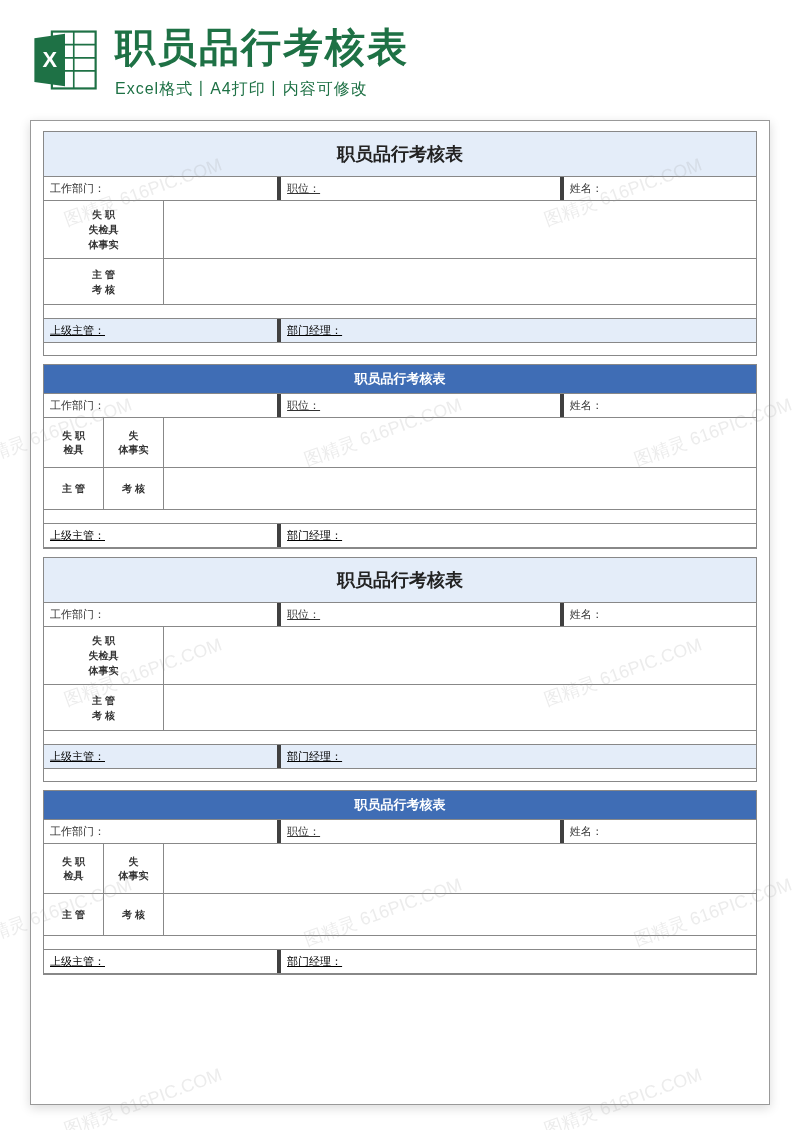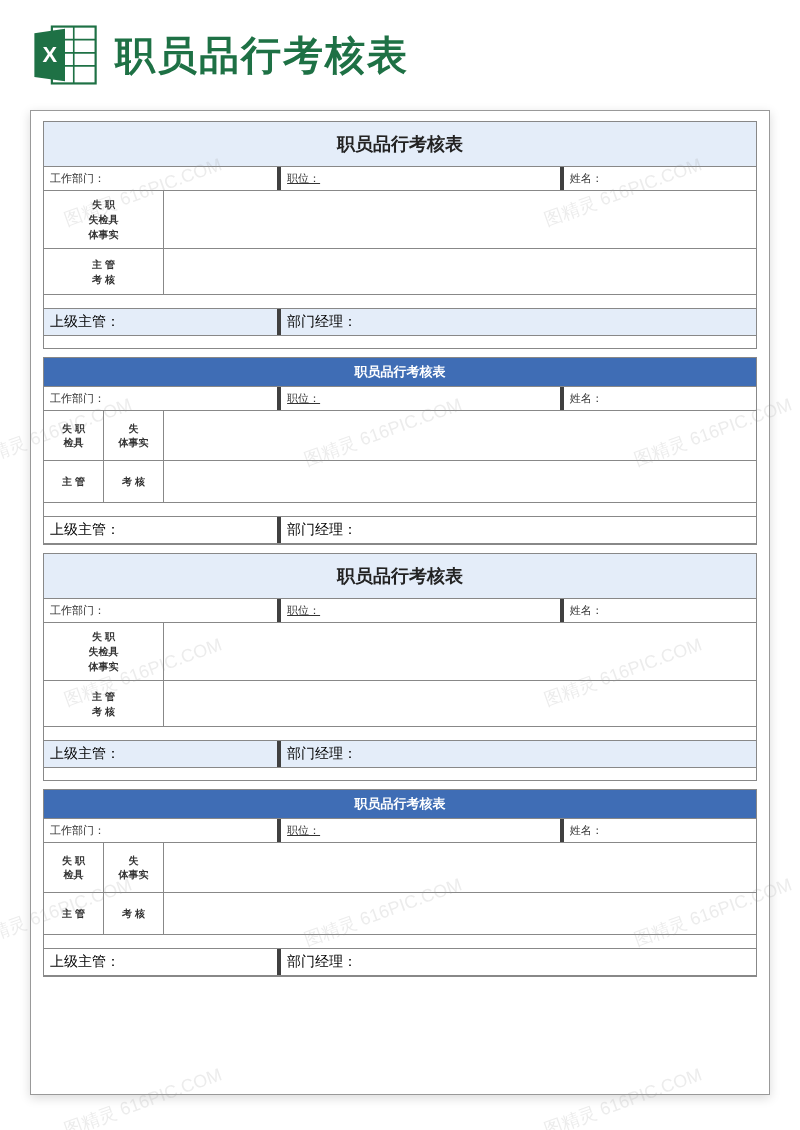--- a/index.html
+++ b/index.html
@@ -122,22 +122,23 @@
     }
     .left-label-split .sub:first-child { border-right: 1px solid #888; }
     .content-area {
       flex: 1;
       padding: 6px;
     }
     .sig-row {
       display: flex;
       border: 1px solid #888;
       border-bottom: none;
-      font-size: 14px;
+      font-size: 11px;
       background: #e4edf9;
+      text-decoration: underline;
     }
     .sig-row .cell:nth-child(1) { width: 33.3%; }
     .sig-row .cell:nth-child(2) { flex: 1; border-right: none; }
     .spacer-row {
       border: 1px solid #888;
       border-bottom: none;
       height: 14px;
       background: #fff;
     }
     .watermark {
@@ -160,20 +161,21 @@
       <line x1="20" y1="18" x2="60" y2="18" stroke="#1e7145" stroke-width="1.5"></line>
       <line x1="20" y1="30" x2="60" y2="30" stroke="#1e7145" stroke-width="1.5"></line>
       <line x1="20" y1="42" x2="60" y2="42" stroke="#1e7145" stroke-width="1.5"></line>
       <line x1="40" y1="6" x2="40" y2="58" stroke="#1e7145" stroke-width="1.5"></line>
       <path d="M4 12 L32 8 L32 56 L4 52 Z" fill="#1e7145"></path>
       <text x="18" y="38" font-size="20" font-weight="bold" fill="#fff" text-anchor="middle" font-family="Arial">X</text>
     </svg>
   </div>
   <div class="header-text">
     <div class="header-title">职员品行考核表</div>
+    <div class="header-subtitle">Excel格式丨A4打印丨内容可修改</div>
   </div>
 </div>
 
 <div class="sheet-wrap">
 
   <div class="form-block">
     <div class="title-light">职员品行考核表</div>
     <div class="row info-row">
       <div class="cell">工作部门：</div>
       <div class="cell">职位：</div>

